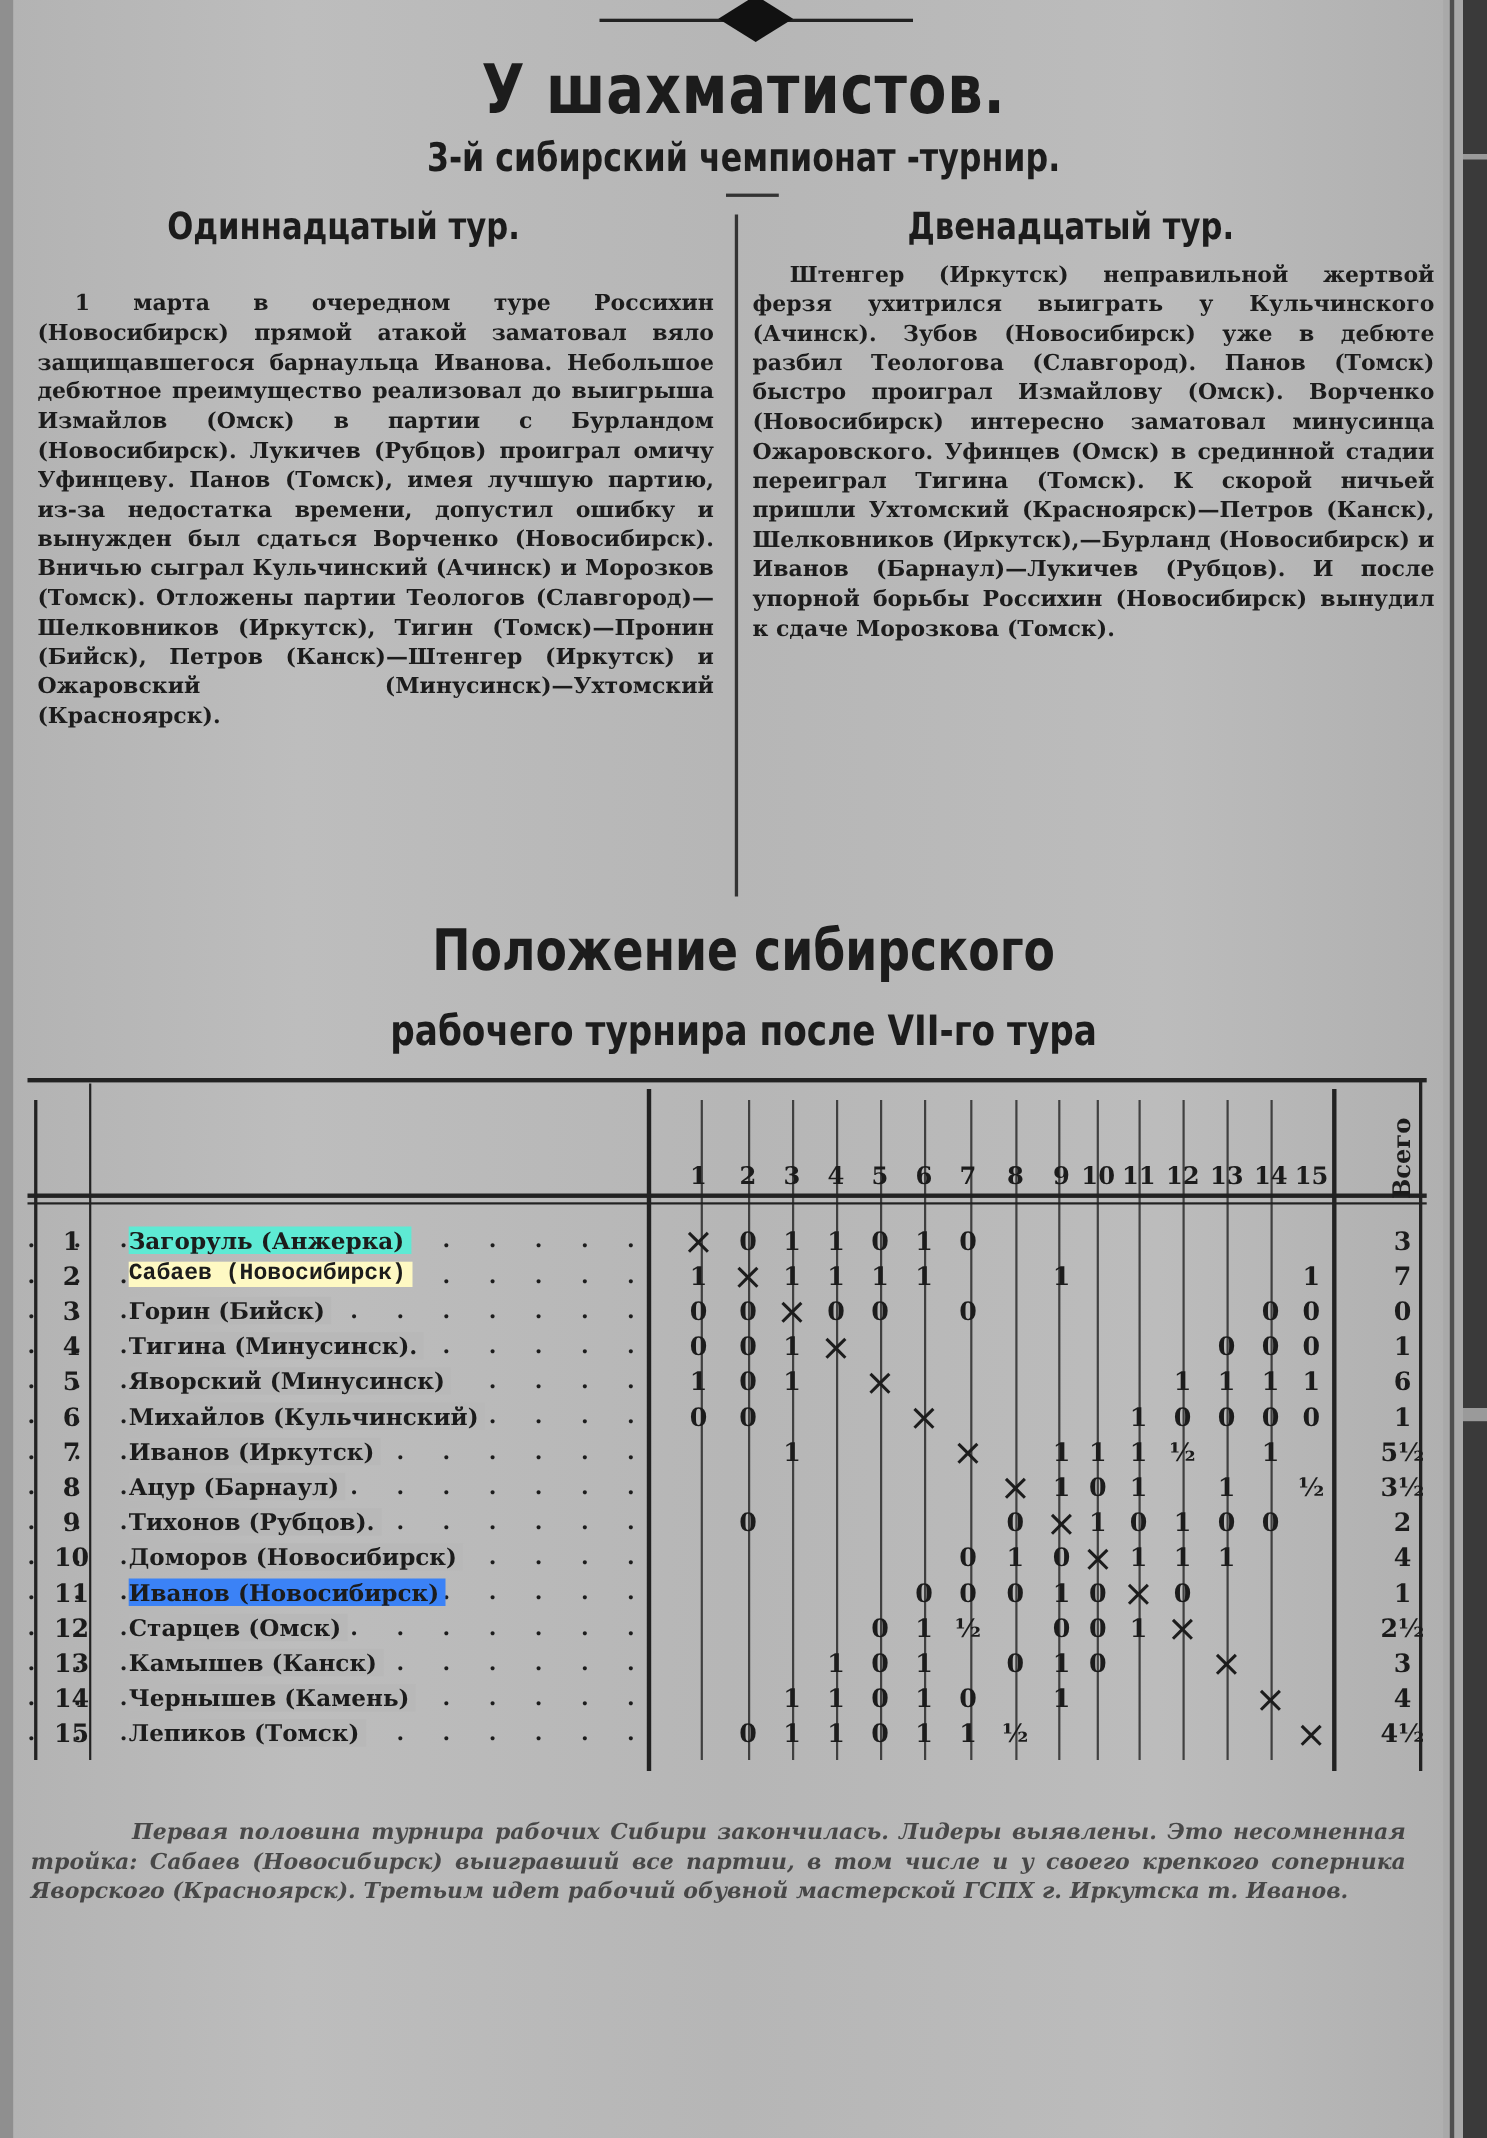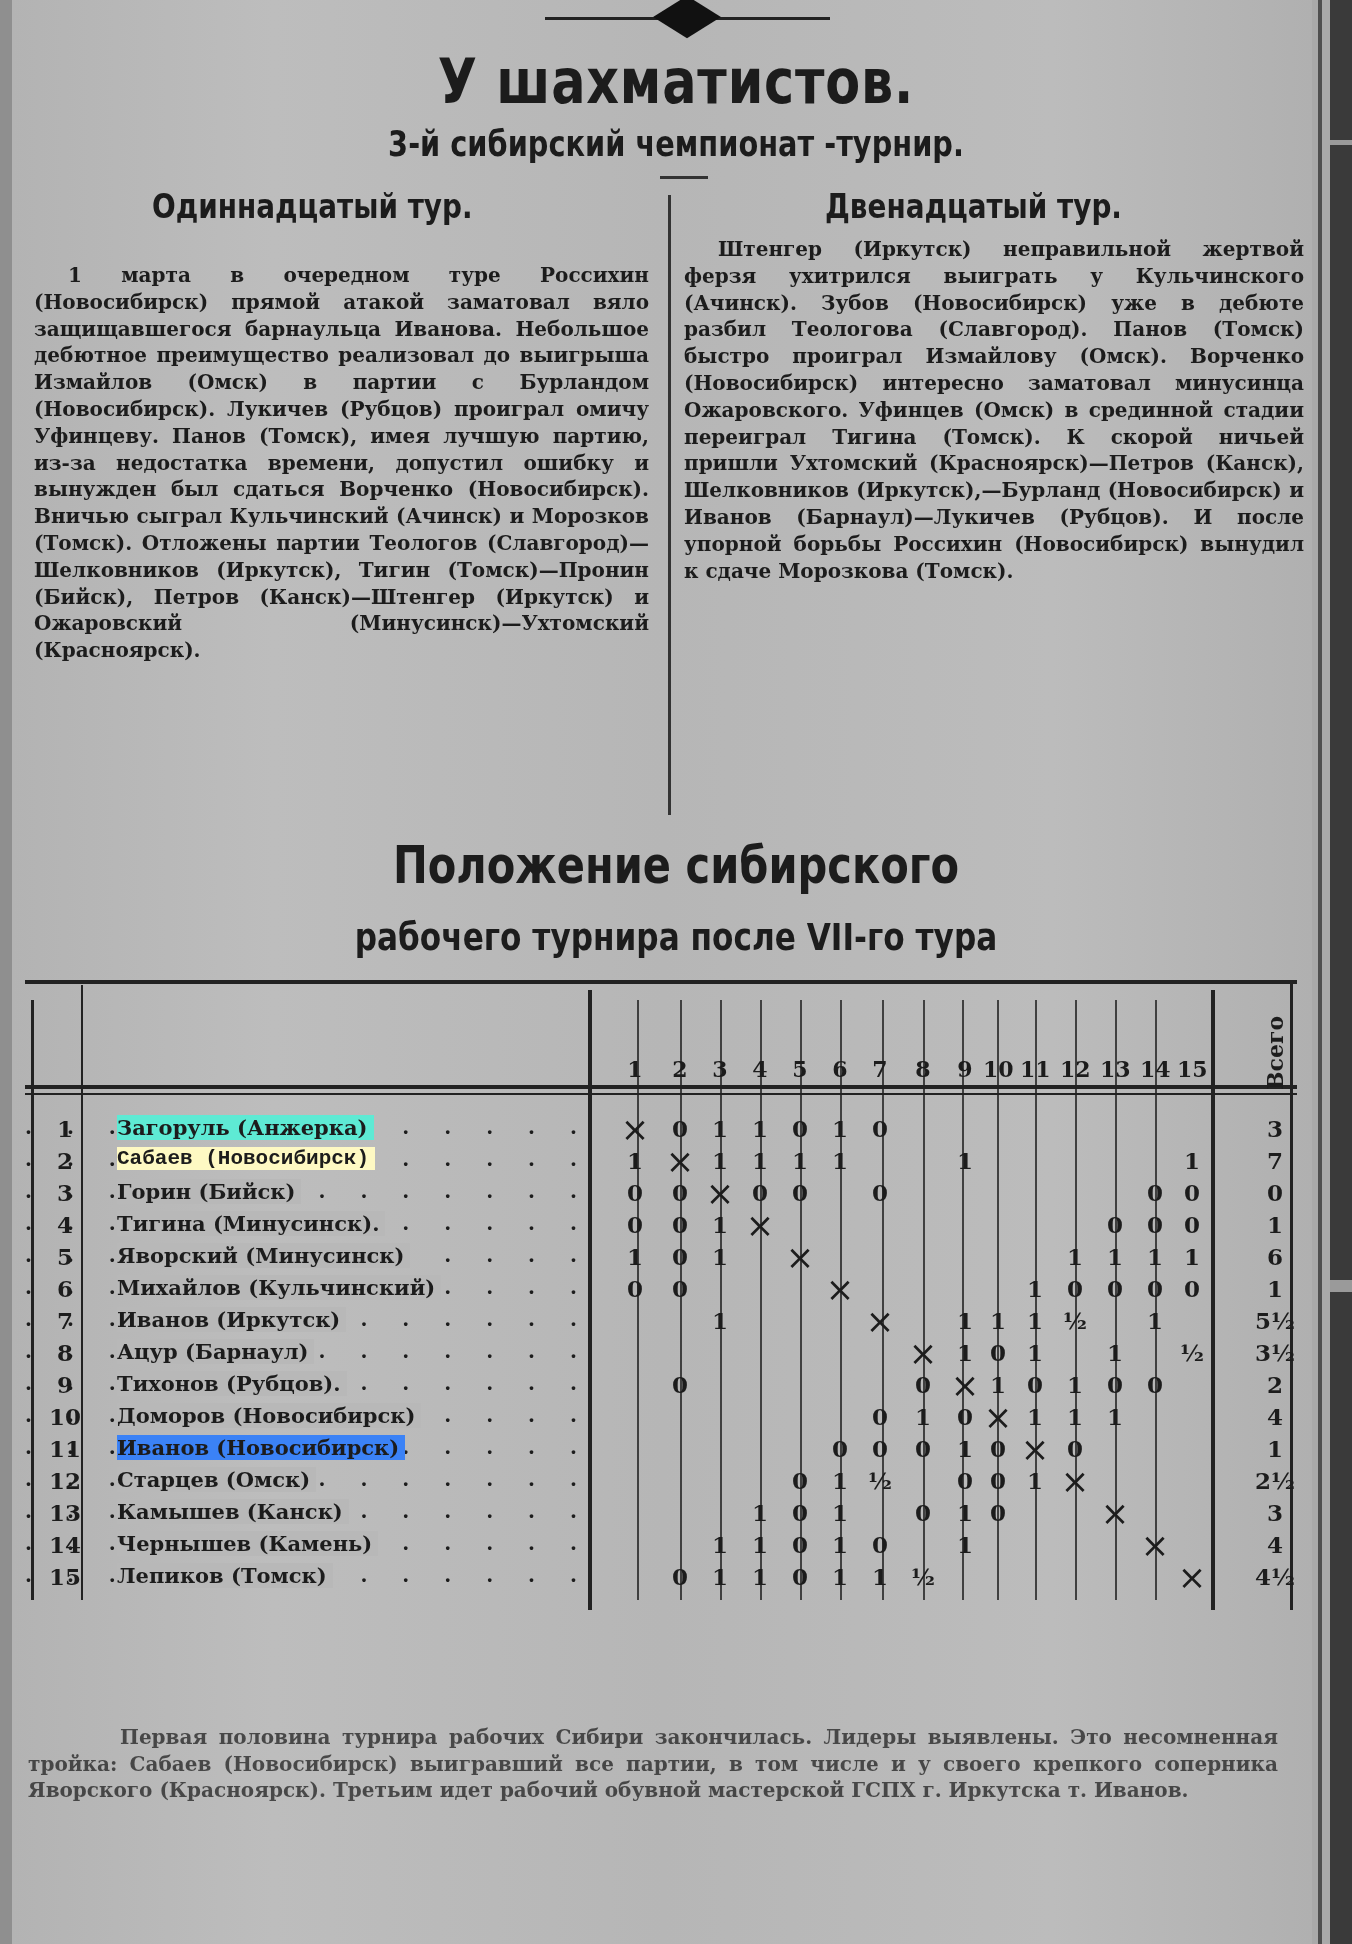--- a/index.html
+++ b/index.html
@@ -33,21 +33,21 @@
   .vr{position:absolute;background:#222;}
   .hnum{position:absolute;top:76px;font-size:22px;font-weight:bold;width:30px;text-align:center;}
   .vsego{position:absolute;left:1210px;top:60px;font-size:22px;font-weight:bold;transform:rotate(-90deg);transform-origin:center;width:80px;text-align:center;}
   .row{position:absolute;left:0;height:32px;width:1285px;}
   .rn{position:absolute;left:20px;width:40px;text-align:center;font-size:23px;font-weight:bold;}
   .pname{position:absolute;left:92px;font-size:21px;font-weight:bold;white-space:nowrap;}
   .dots{position:absolute;left:0;width:560px;overflow:hidden;white-space:nowrap;letter-spacing:14px;font-size:20px;font-weight:bold;}
   .cell{position:absolute;width:40px;text-align:center;font-size:23px;font-weight:bold;}
   .cell.x{font-family:"DejaVu Sans","Liberation Sans",sans-serif;font-weight:normal;font-size:34px;line-height:28px;}
   .total{position:absolute;left:1210px;width:80px;text-align:center;font-size:23px;font-weight:bold;}
-  .bottom{position:absolute;left:28px;top:1724px;width:1250px;font-size:20px;line-height:26.5px;text-align:justify;text-align-last:left;font-weight:bold;}
+  .bottom{position:absolute;left:28px;top:1652px;width:1250px;font-size:20px;line-height:26.5px;text-align:justify;text-align-last:left;font-weight:bold;font-style:italic;}
   .bottom p{margin:0;text-indent:92px;}
   .faded{opacity:.72;}
 </style>
 </head>
 <body>
 
 <div class="leftedge"></div>
 <div class="paper"></div>
 <div class="rightrule"></div>
 <div class="rightblk">

